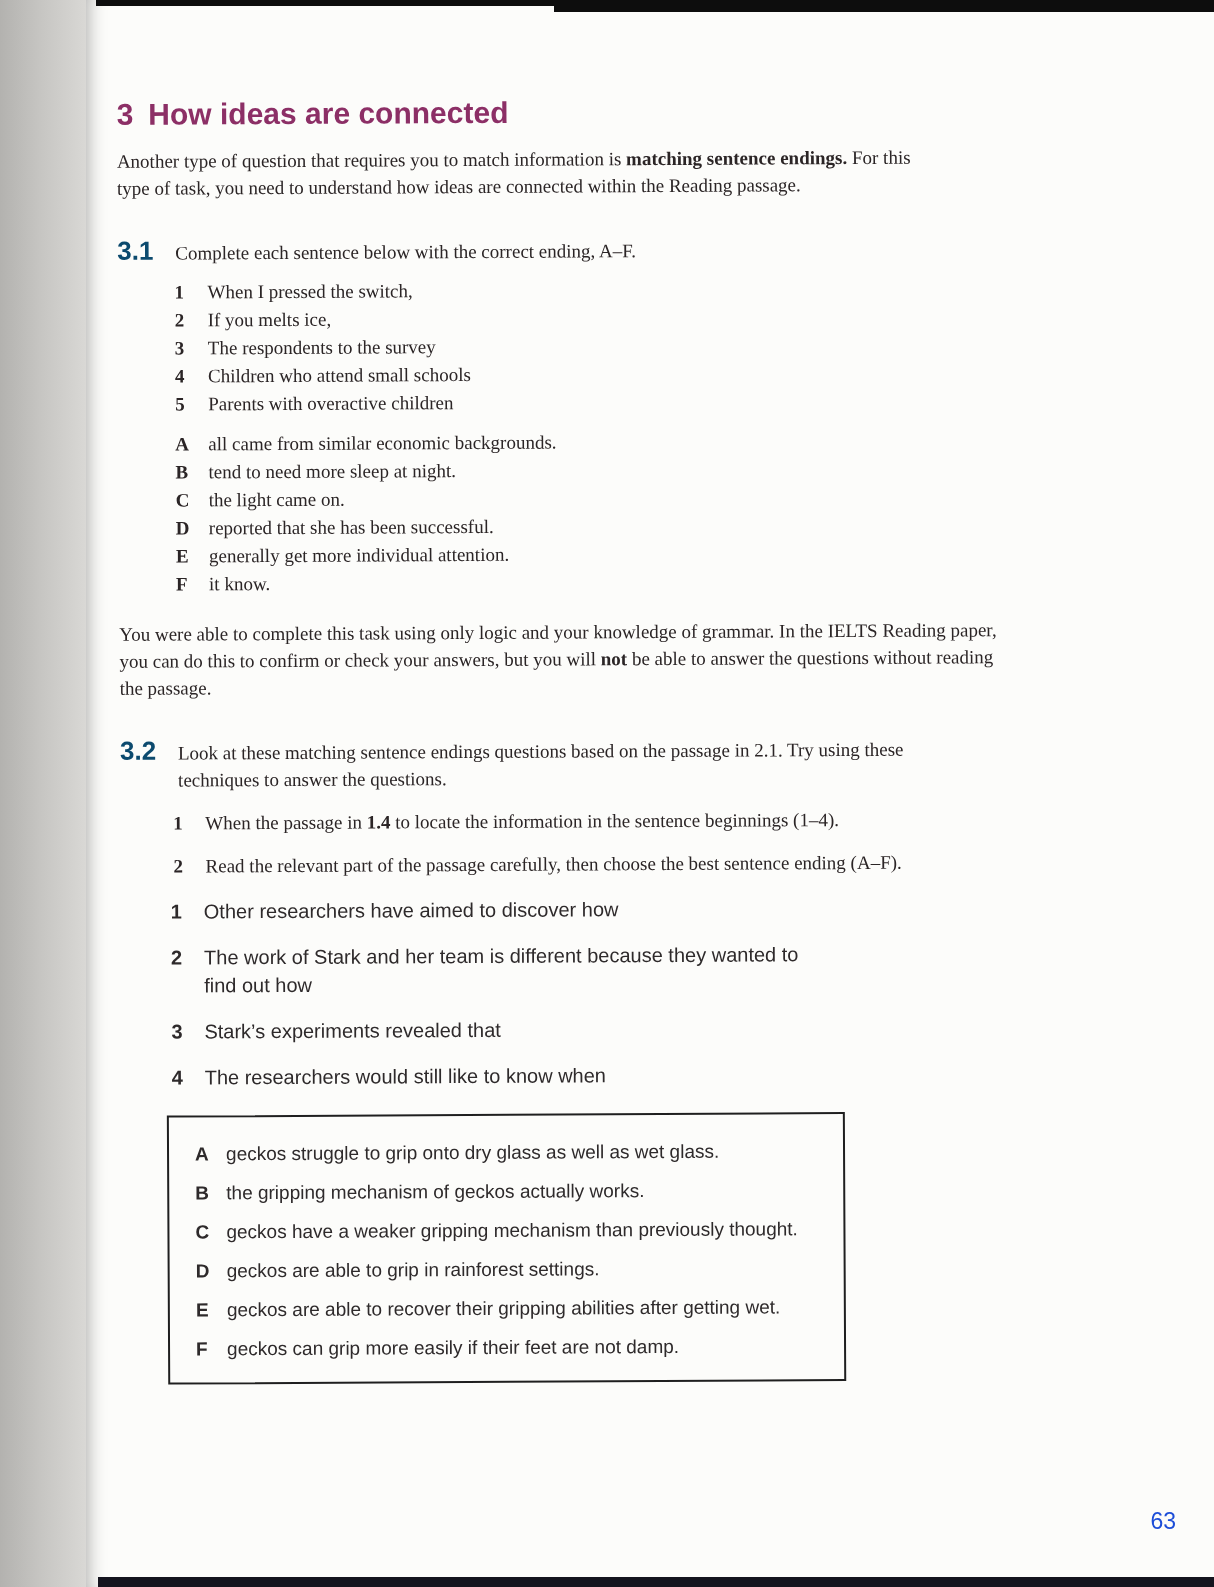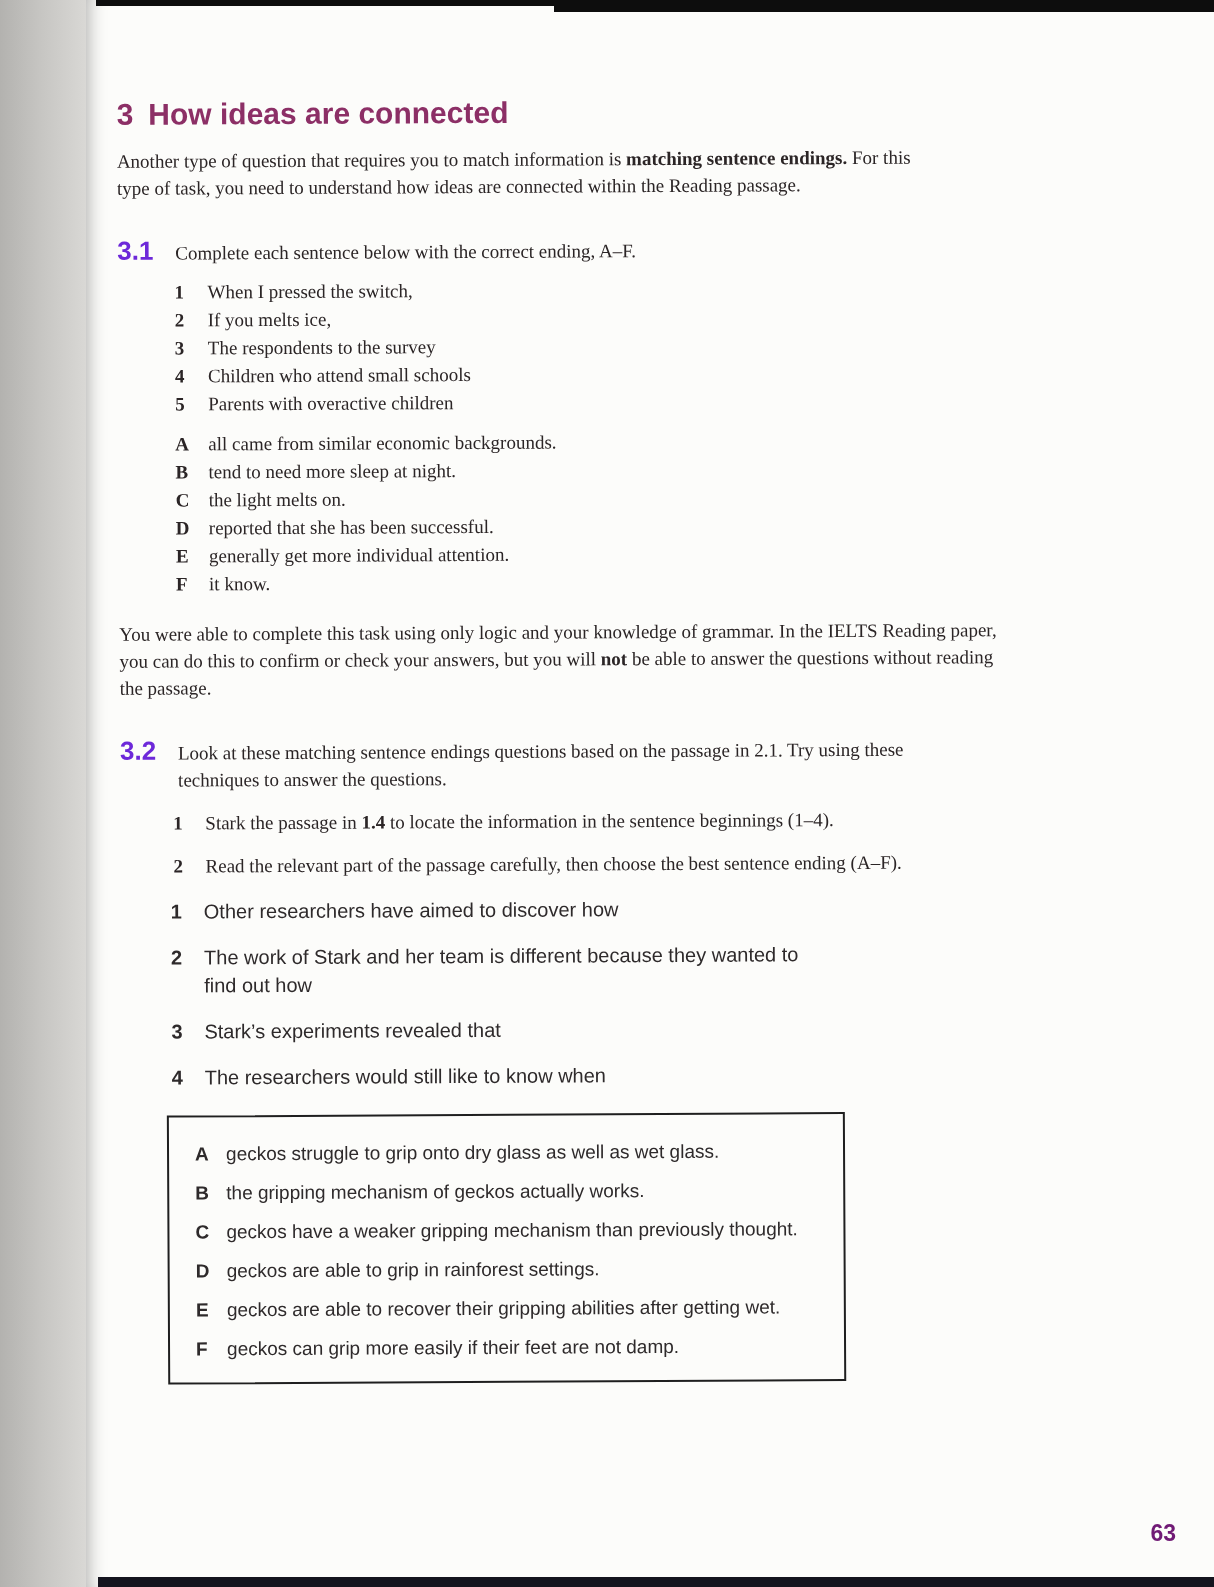--- a/index.html
+++ b/index.html
@@ -34,21 +34,21 @@
              font-size:30px; line-height:38px; color:#8c2f66; }
 
   p.body { font-size:19px; line-height:27px; }
   .intro { max-width:818px; }
   .note  { max-width:886px; margin-top:22px; }
   .b { font-weight:bold; }
 
   .sec-row { display:flex; align-items:baseline; margin-top:34px; }
   .sec-num { flex:none; width:58px;
              font-family:"Liberation Sans","DejaVu Sans",sans-serif;
-             font-weight:bold; font-size:26px; color:#6d28d9; }
+             font-weight:bold; font-size:26px; color:#0c4a6e; }
   .sec-instr { font-size:19px; line-height:27px; max-width:810px; }
 
   .list { margin-left:57px; margin-top:12px; }
   .list .row { display:flex; align-items:baseline; font-size:19px; line-height:28px; }
   .list .num { flex:none; width:33px; font-weight:bold; }
 
   .steps { margin-left:53px; margin-top:16px; }
   .step  { display:flex; align-items:baseline; font-size:19px; line-height:27px; margin-bottom:16px; }
   .step .num { flex:none; width:32px; font-weight:bold; }
   .step .txt { max-width:775px; }
@@ -60,23 +60,23 @@
   .question .txt { max-width:632px; }
 
   .endings-box { margin-left:45px; margin-top:24px; width:678px;
                  border:2px solid #1f1f1f; background:#fcfcfa;
                  padding:24px 14px 20px 26px;
                  font-family:"Liberation Sans","DejaVu Sans",sans-serif; color:#2e2a2b; }
   .endings-box .brow { display:flex; align-items:baseline; font-size:19px; line-height:26px; margin-bottom:13px; }
   .endings-box .brow:last-child { margin-bottom:0; }
   .endings-box .num { flex:none; width:31px; font-weight:bold; }
 
-  .page-number { position:absolute; right:38px; bottom:40px;
+  .page-number { position:absolute; right:38px; bottom:52px;
                  font-family:"Liberation Sans","DejaVu Sans",sans-serif;
-                 font-weight:bold; font-size:23px; color:#701a75; }
+                 font-weight:normal; font-size:23px; color:#1d4ed8; }
 </style>
 </head>
 <body>
 
 <div class="scan">
   <div class="page">
 
     <div class="top-bar-thin"></div>
     <div class="top-bar-thick"></div>
 
@@ -121,21 +121,21 @@
         <div class="row">
             <span class="num">A</span>
             <span class="txt">all came from similar economic backgrounds.</span>
           </div>
         <div class="row">
             <span class="num">B</span>
             <span class="txt">tend to need more sleep at night.</span>
           </div>
         <div class="row">
             <span class="num">C</span>
-            <span class="txt">the light melts on.</span>
+            <span class="txt">the light came on.</span>
           </div>
         <div class="row">
             <span class="num">D</span>
             <span class="txt">reported that she has been successful.</span>
           </div>
         <div class="row">
             <span class="num">E</span>
             <span class="txt">generally get more individual attention.</span>
           </div>
         <div class="row">
@@ -147,21 +147,21 @@
       <p class="body note"><span>You were able to complete this task using only logic and your knowledge of grammar. In the IELTS Reading paper, you can do this to confirm or check your answers, but you will </span><span class="b">not</span><span> be able to answer the questions without reading the passage.</span></p>
 
       <div class="sec-row">
         <span class="sec-num">3.2</span>
         <p class="sec-instr">Look at these matching sentence endings questions based on the passage in 2.1. Try using these techniques to answer the questions.</p>
       </div>
 
       <div class="steps">
         <div class="step">
           <span class="num">1</span>
-          <span class="txt"><span>Stark the passage in </span><span class="b">1.4</span><span> to locate the information in the sentence beginnings (1–4).</span></span>
+          <span class="txt"><span>When the passage in </span><span class="b">1.4</span><span> to locate the information in the sentence beginnings (1–4).</span></span>
         </div>
         <div class="step">
           <span class="num">2</span>
           <span class="txt"><span>Read the relevant part of the passage carefully, then choose the best sentence ending (A–F).</span><span class="b"></span><span></span></span>
         </div>
       </div>
 
       <div class="questions">
         <div class="question">
             <span class="num">1</span>

